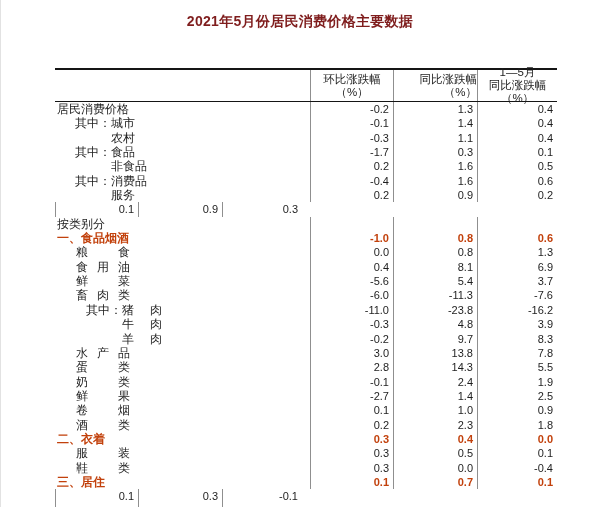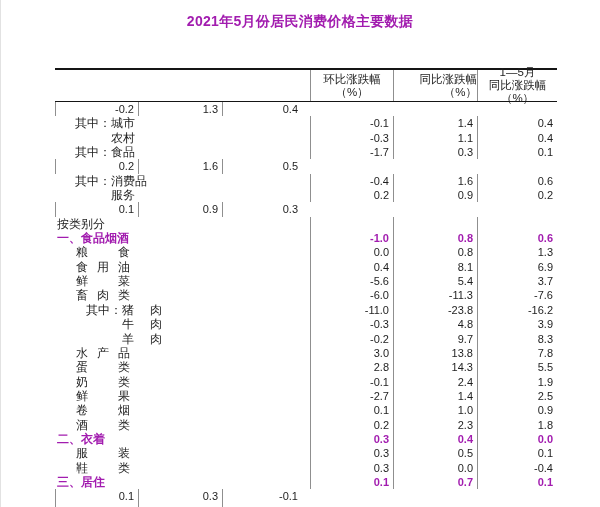--- a/index.html
+++ b/index.html
@@ -15,21 +15,21 @@
     position: absolute; left: 0; top: 0;
     width: 1px; height: 100%;
     background: #e2e2e2;
   }
   .title {
     position: absolute;
     left: 0; top: 13px; width: 600px;
     text-align: center;
     font-size: 14px;
     font-weight: bold;
-    color: #a21caf;
+    color: #7f1d1d;
     letter-spacing: 0.3px;
   }
   .table {
     position: absolute;
     left: 55px; top: 68px;
     width: 502px;
     border-top: 2px solid #151515;
   }
   .thead {
     display: flex;
@@ -50,21 +50,21 @@
   .w2 { width: 84px; align-items: flex-end; }
   .w3 { width: 80px; }
   .tbody { width: 502px; }
   .row {
     display: flex;
     height: 14.35px;
     line-height: 14.4px;
     font-size: 12px;
     white-space: nowrap;
   }
-  .row.bold { font-weight: bold; color: #a21caf; }
+  .row.bold { font-weight: bold; color: #c2410c; }
   .c-label {
     width: 255px;
     box-sizing: border-box;
     overflow: hidden;
   }
   .c-val {
     box-sizing: border-box;
     border-left: 1px solid #8f8f8f;
     text-align: right;
     padding-right: 4px;
@@ -101,20 +101,21 @@
       <span>同比涨跌幅</span>
       <span>（%）</span>
     </div>
     <div class="h-col w3">
       <span>1—5月</span>
       <span>同比涨跌幅（%）</span>
     </div>
   </div>
   <div class="tbody">
       <div class="row">
+        <div class="c-label ind0">居民消费价格</div>
         <div class="c-val w1">-0.2</div>
         <div class="c-val w2">1.3</div>
         <div class="c-val w3">0.4</div>
       </div>
       <div class="row">
         <div class="c-label ind1"><span>其中：</span>城市</div>
         <div class="c-val w1">-0.1</div>
         <div class="c-val w2">1.4</div>
         <div class="c-val w3">0.4</div>
       </div>
@@ -124,20 +125,21 @@
         <div class="c-val w2">1.1</div>
         <div class="c-val w3">0.4</div>
       </div>
       <div class="row">
         <div class="c-label ind1"><span>其中：</span>食品</div>
         <div class="c-val w1">-1.7</div>
         <div class="c-val w2">0.3</div>
         <div class="c-val w3">0.1</div>
       </div>
       <div class="row">
+        <div class="c-label ind1"><span class="prefix-hidden">其中：</span>非食品</div>
         <div class="c-val w1">0.2</div>
         <div class="c-val w2">1.6</div>
         <div class="c-val w3">0.5</div>
       </div>
       <div class="row">
         <div class="c-label ind1"><span>其中：</span>消费品</div>
         <div class="c-val w1">-0.4</div>
         <div class="c-val w2">1.6</div>
         <div class="c-val w3">0.6</div>
       </div>

